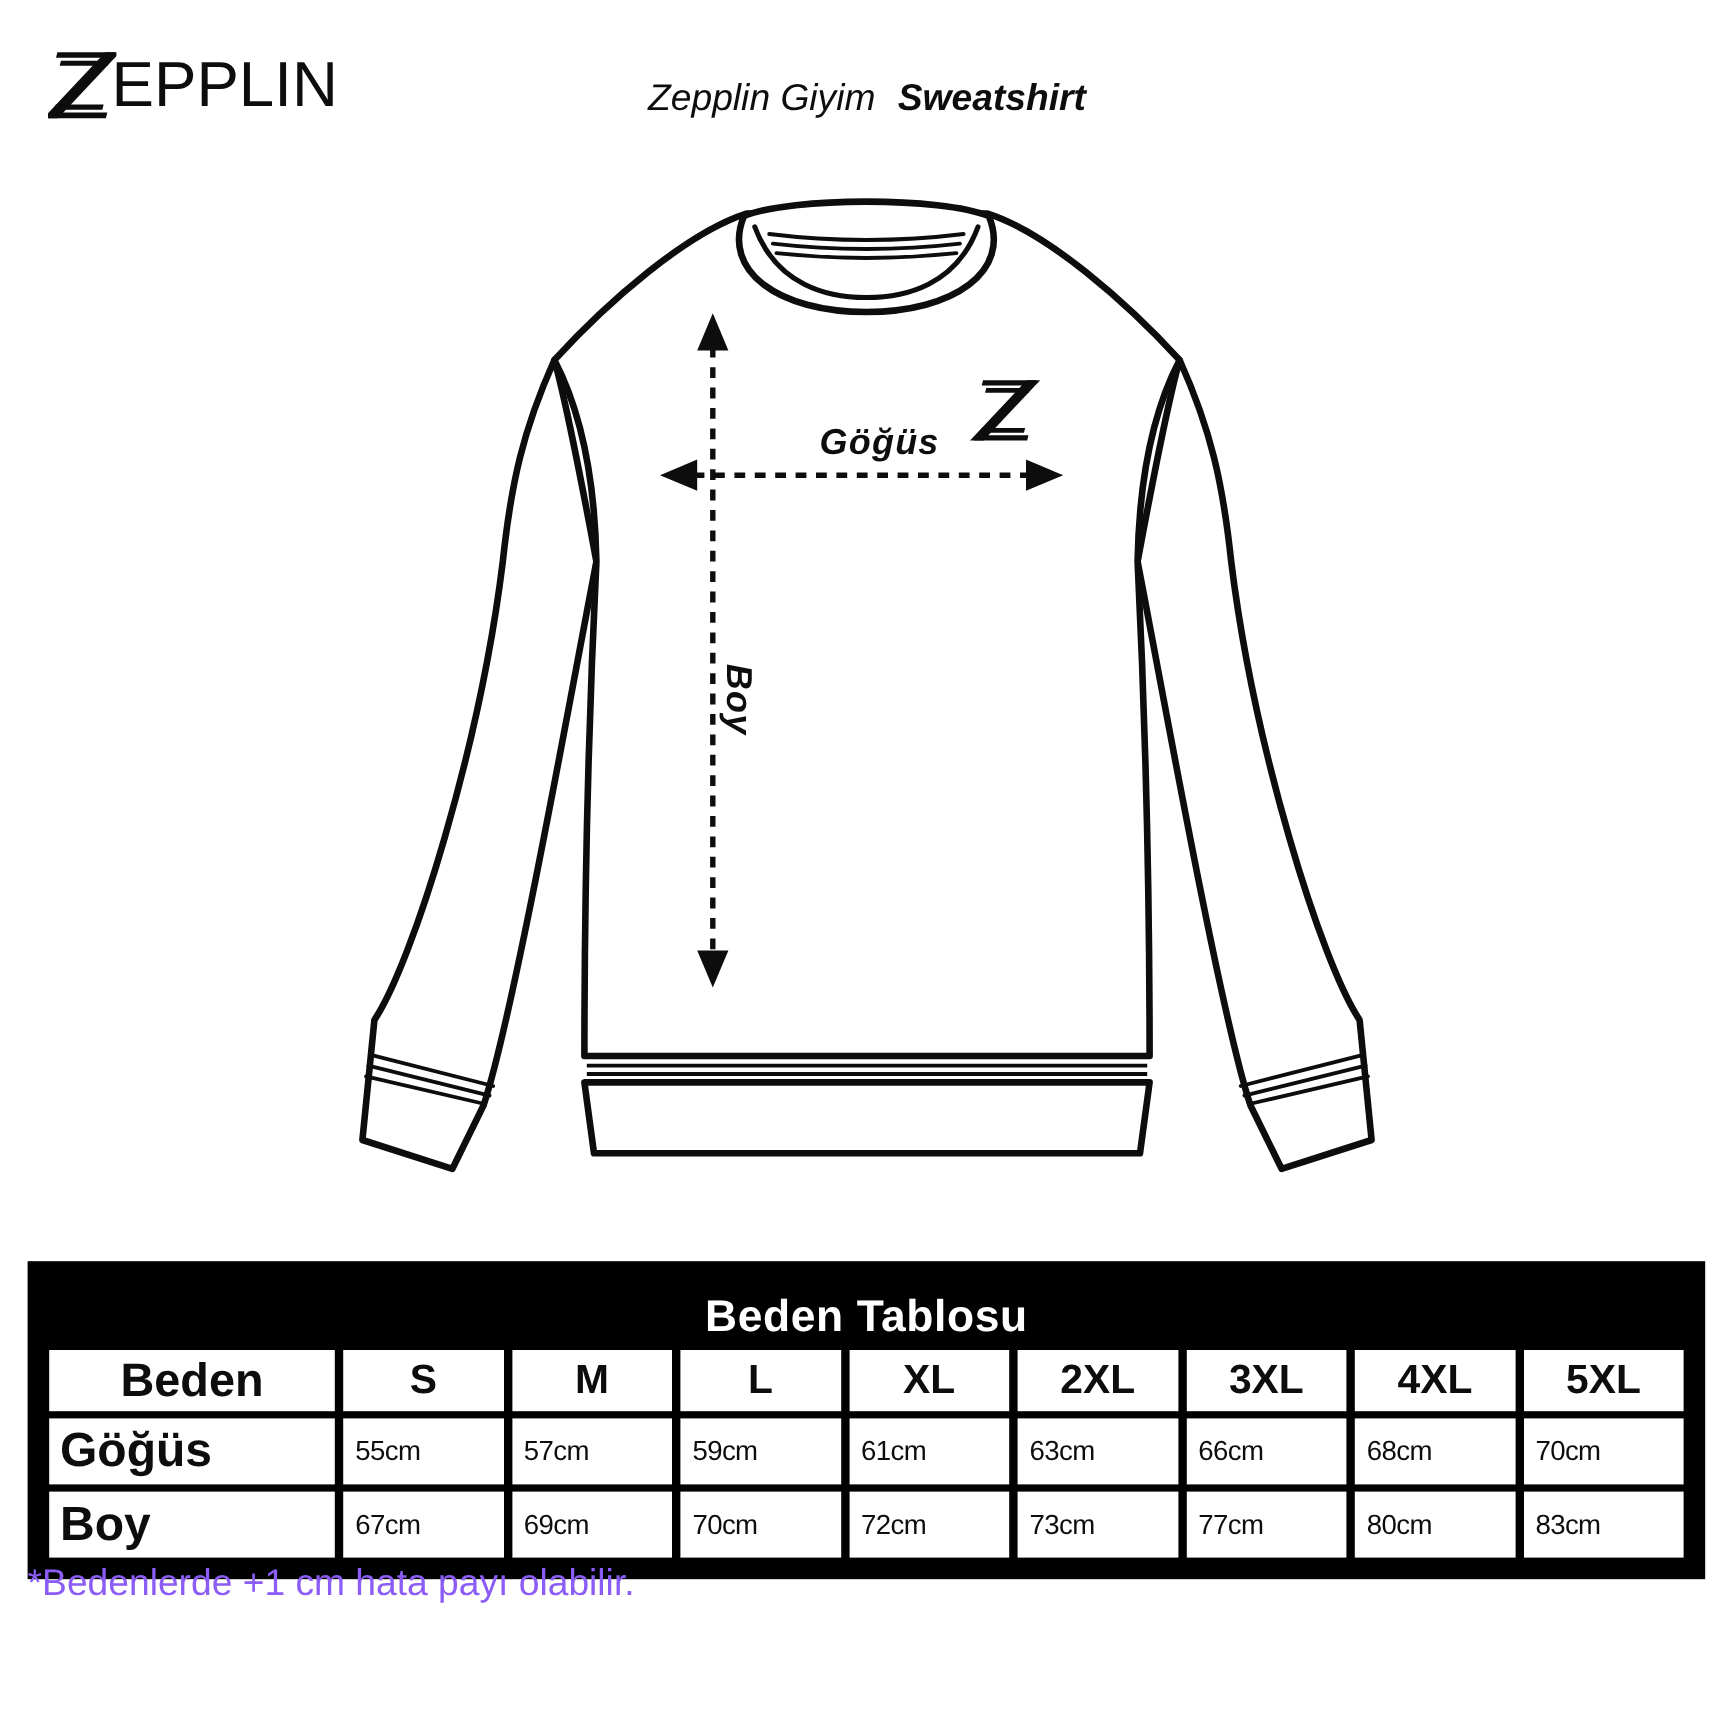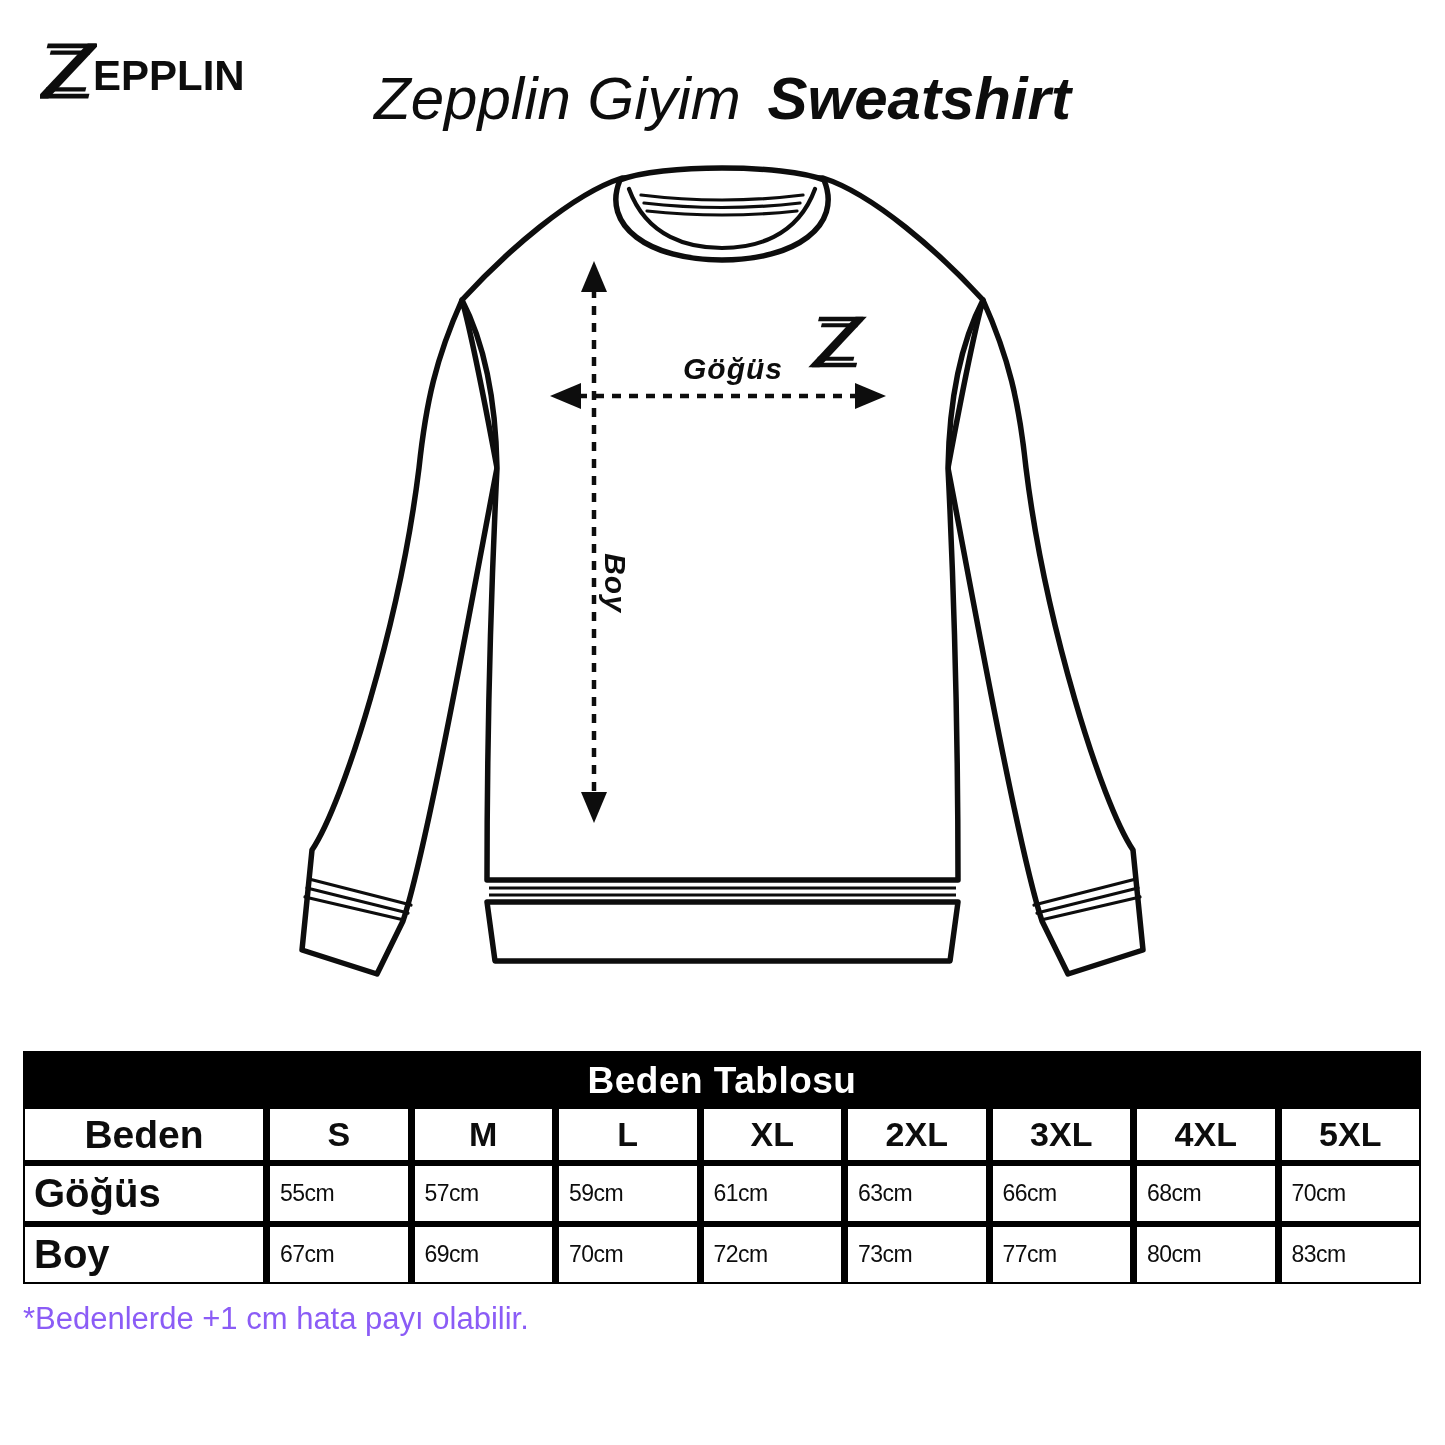--- a/index.html
+++ b/index.html
@@ -2,36 +2,36 @@
 <html><head>
 <meta charset="utf-8">
 <style>
   html,body{margin:0;padding:0;background:#ffffff;}
   .page{position:relative;width:1445px;height:1445px;background:#ffffff;overflow:hidden;
         font-family:"Liberation Sans",sans-serif;color:#0d0d0d;}
 
   
   .brand{position:absolute;left:40px;top:42px;display:flex;align-items:flex-end;}
   .brand svg{display:block;}
-  .brand-text{font-size:42px;font-weight:700;line-height:1;letter-spacing:0px;margin-left:-4px;margin-bottom:3px;}
+  .brand-text{font-size:53px;font-weight:400;line-height:1;letter-spacing:0px;margin-left:-4px;margin-bottom:3px;}
   .page-title{position:absolute;left:50%;top:64px;transform:translateX(-50%);
-              font-style:italic;font-size:60px;white-space:nowrap;text-align:center;}
+              font-style:italic;font-size:31px;white-space:nowrap;text-align:center;}
   .page-title .t-reg{font-weight:500;}
   .page-title .t-bold{font-weight:800;margin-left:10px;}
 
   
   .diagram-svg{position:absolute;left:0;top:0;}
   .chest-label{position:absolute;left:733px;top:369px;transform:translate(-50%,-50%);
                font-style:italic;font-weight:700;font-size:30px;letter-spacing:1px;}
   .length-label{position:absolute;left:615px;top:583px;transform:translate(-50%,-50%) rotate(90deg);
                font-style:italic;font-weight:700;font-size:30px;letter-spacing:1px;}
 
   
   .size-table{position:absolute;left:23px;top:1051px;width:1398px;background:#000000;
-              box-sizing:border-box;padding:2px;}
+              box-sizing:border-box;padding:18px;}
   .size-table-title{height:56px;display:flex;align-items:center;justify-content:center;
               color:#ffffff;font-size:37px;font-weight:800;letter-spacing:0.5px;}
   .size-grid{display:grid;grid-template-columns:238px repeat(8,1fr);
               grid-template-rows:51px 55px 55px;gap:6px 7px;}
   .cell{background:#ffffff;display:flex;align-items:center;box-sizing:border-box;}
   .cell.hc{justify-content:center;font-weight:800;font-size:34px;}
   .cell.hc0{font-size:39px;}
   .cell.lc{font-weight:800;font-size:40px;padding-left:9px;}
   .cell.vc{font-weight:400;font-size:23px;padding-left:10px;letter-spacing:-0.5px;}
 

